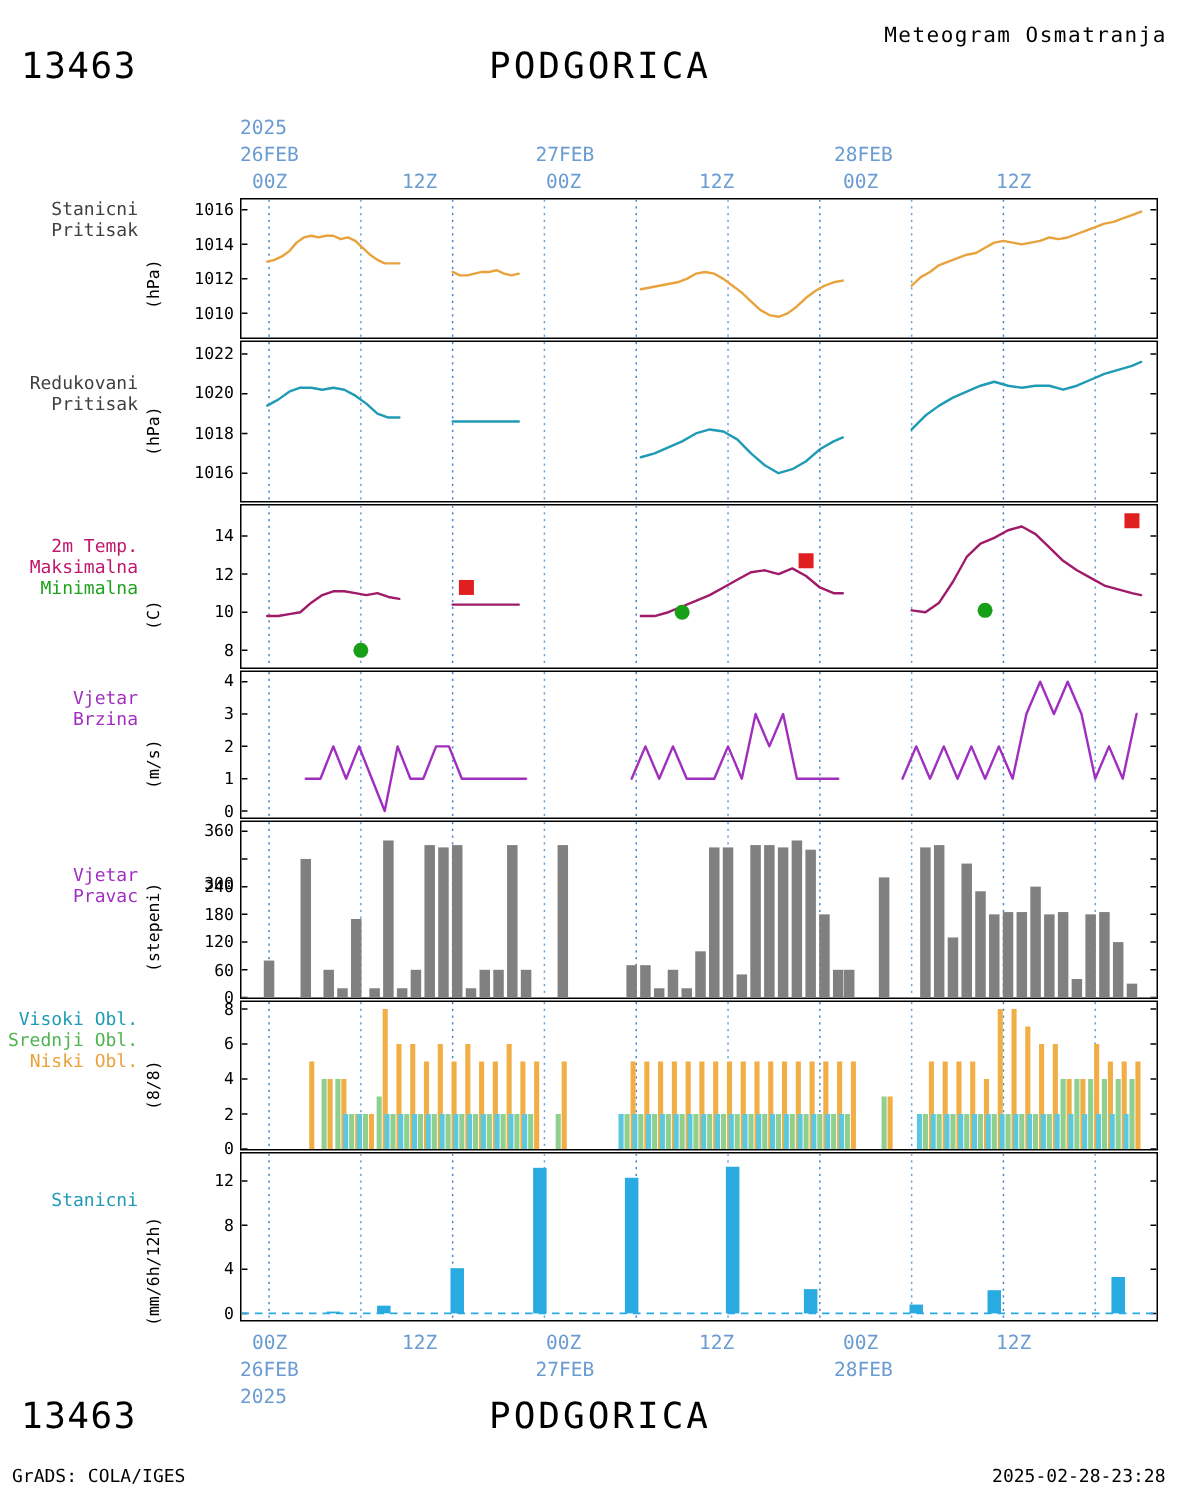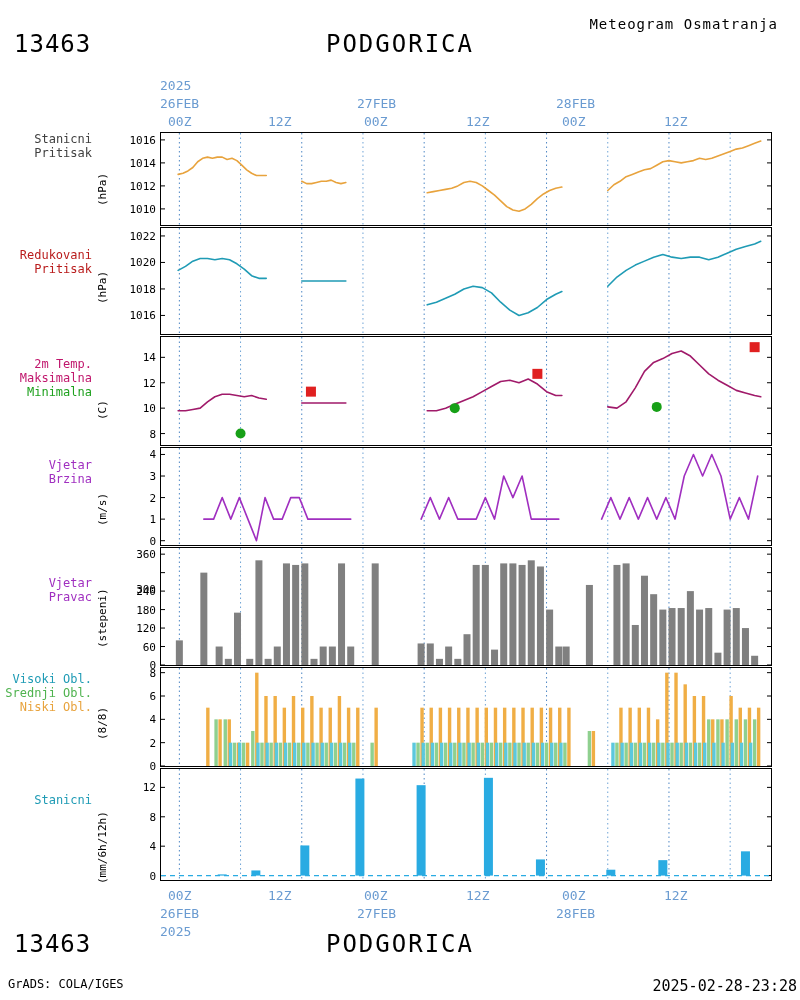--- a/index.html
+++ b/index.html
@@ -4,21 +4,21 @@
 <style>
   html,body{margin:0;padding:0;}
   body{width:800px;height:1000px;background:#ffffff;font-family:"DejaVu Sans Mono","Liberation Mono",monospace;color:#000;position:relative;overflow:hidden;}
   .abs{position:absolute;text-align:center;}
   #station-top{left:14px;top:30px;font-size:24px;letter-spacing:1px;}
   #station-bottom{left:14px;top:930px;font-size:24px;letter-spacing:1px;}
   #title-top{left:0;top:30px;width:800px;text-align:center;font-size:24px;letter-spacing:2px;}
   #title-bottom{left:0;top:930px;width:800px;text-align:center;font-size:24px;letter-spacing:2px;}
   #meteogram-label{right:22px;top:16px;font-size:14px;letter-spacing:1px;}
   #credit{left:8px;top:977px;font-size:12px;}
-  #datestamp{right:3px;top:977px;font-size:15px;}
+  #datestamp{right:23px;top:977px;font-size:12px;}
 
   
   .panel{position:absolute;left:160px;width:612px;border:1px solid #000;box-sizing:border-box;background:#fff;}
   .panel .inner{position:absolute;left:0;top:0;right:0;bottom:0;overflow:hidden;}
 
   .ylabels{position:absolute;width:58px;text-align:right;font-size:11px;color:#000;}
   .ylab{position:absolute;right:0;transform:translateY(-50%);white-space:nowrap;}
 
   .axisname{position:absolute;font-size:12px;text-align:right;line-height:14px;}
   .unit{position:absolute;font-size:11px;color:#000;writing-mode:vertical-rl;transform:rotate(180deg);white-space:nowrap;}
@@ -73,21 +73,21 @@
         <line x1="0" y1="6.9000000000002615" x2="4" y2="6.9000000000002615" stroke="#000" stroke-width="1"></line>
         <line x1="606" y1="6.9000000000002615" x2="610" y2="6.9000000000002615" stroke="#000" stroke-width="1"></line>
         <path d="M17.14,41.40 L22.03,40.25 L26.93,37.95 L31.82,34.50 L36.72,28.75 L41.62,25.30 L46.51,24.15 L51.41,25.30 L56.30,24.15 L61.20,24.15 L66.10,26.45 L70.99,25.30 L75.89,27.60 L80.78,32.20 L85.68,36.80 L90.58,40.25 L95.47,42.55 L100.37,42.55 L105.26,42.55 " fill="none" stroke="#e8a33d" stroke-width="1.6" stroke-linejoin="round" stroke-linecap="round"></path>
         <path d="M140.76,48.30 L145.66,50.60 L150.55,50.60 L155.45,49.45 L160.34,48.30 L165.24,48.30 L170.14,47.15 L175.03,49.45 L179.93,50.60 L184.82,49.45 " fill="none" stroke="#e8a33d" stroke-width="1.6" stroke-linejoin="round" stroke-linecap="round"></path>
         <path d="M266.22,59.80 L272.34,58.65 L278.46,57.50 L284.58,56.35 L290.70,55.20 L296.82,52.90 L302.94,49.45 L309.06,48.30 L315.18,49.45 L321.30,52.90 L327.42,57.50 L333.54,62.10 L339.66,67.85 L345.78,73.60 L351.90,77.05 L358.02,78.20 L364.14,75.90 L370.26,71.30 L376.38,65.55 L382.50,60.95 L388.62,57.50 L394.74,55.20 L400.86,54.05 " fill="none" stroke="#e8a33d" stroke-width="1.6" stroke-linejoin="round" stroke-linecap="round"></path>
         <path d="M446.76,57.50 L452.88,51.75 L459.00,48.30 L465.12,43.70 L471.24,41.40 L477.36,39.10 L483.48,36.80 L489.60,35.65 L495.72,32.20 L501.84,28.75 L507.96,27.60 L514.08,28.75 L520.20,29.90 L526.32,28.75 L532.44,27.60 L538.56,25.30 L544.68,26.45 L550.80,25.30 L556.92,23.00 L563.04,20.70 L569.16,18.40 L575.28,16.10 L581.40,14.95 L587.52,12.65 L593.64,10.35 L599.76,8.05 " fill="none" stroke="#e8a33d" stroke-width="1.6" stroke-linejoin="round" stroke-linecap="round"></path>
       </svg>
     </div>
 </div>
 
-<div class="abs axisname" style="left:0px;top:248px;width:92px;color:#b91c1c;">
+<div class="abs axisname" style="left:0px;top:248px;width:92px;color:#404040;">
   <div>Redukovani</div>
   <div>Pritisak</div>
 </div>
 <div class="unit" style="left:96px;top:250px;height:54px;">(hPa)</div>
 <div class="panel" id="p2" style="top:227px;height:108px;">
   <div class="inner" id="p2in">
       <svg width="610" height="106" viewBox="0 0 610 106">
         <line x1="18.36" y1="0" x2="18.36" y2="106" stroke="#4d86c4" stroke-width="1" stroke-dasharray="1.5,3"></line>
         <line x1="79.56" y1="0" x2="79.56" y2="106" stroke="#6ea3d6" stroke-width="1" stroke-dasharray="1.5,3"></line>
         <line x1="140.76" y1="0" x2="140.76" y2="106" stroke="#4d86c4" stroke-width="1" stroke-dasharray="1.5,3"></line>

